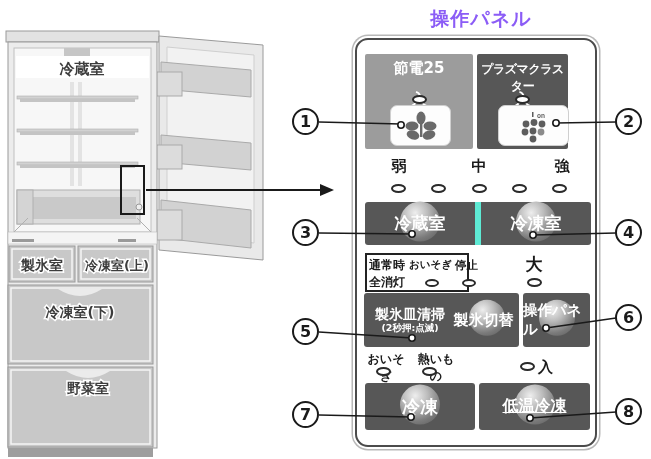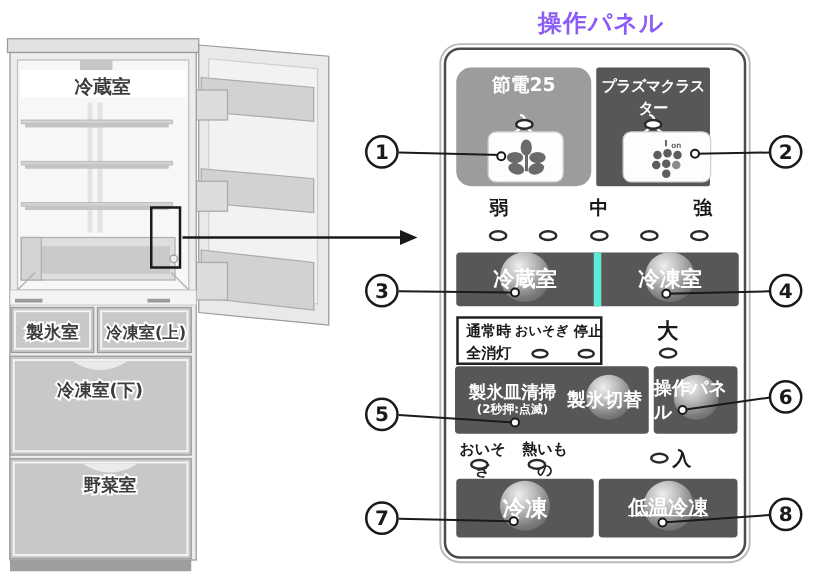--- a/index.html
+++ b/index.html
@@ -14,21 +14,21 @@
   .fr-label { font-family:"DejaVu Sans", sans-serif; font-size:15px; font-weight:bold; fill:#3c3c3c;
     paint-order:stroke; stroke:#ffffff; stroke-width:3px; text-anchor:middle; }
   .fr-label-sm { font-size:14px; }
 
   
   .panel { position:absolute; left:355px; top:38px; width:242px; height:409px;
     background:#fff; border:2px solid #4b4b4b; border-radius:13px;
     box-shadow:0 0 0 2px #fff, 0 0 0 3.5px #b8b8b8; }
   .panel * { position:absolute; }
 
-  .blk-gray { left:8px; top:14px; width:108px; height:95px; background:#9c9c9c; border-radius:12px; }
+  .blk-gray { left:8px; top:14px; width:108px; height:95px; background:#9c9c9c; border-radius:2px; }
   .blk-dark { left:120px; top:14px; width:91px; height:95px; background:#575757; border-radius:2px; }
   .blk-label { position:static; display:block; text-align:center; color:#fff; font-weight:bold; }
   .blk-gray .blk-label { padding-top:5px; font-size:15px; }
   .blk-dark .blk-label { padding-top:7px; font-size:12px; letter-spacing:-0.5px; }
   .lamp-row { left:0; right:0; top:36px; display:flex; justify-content:center; align-items:center; gap:7px; }
   .lamp-row .on-txt { position:static; color:#fff; font-weight:bold; font-size:15px; }
   .lamp { width:15px; height:9px; background:#fff; border:2px solid #2a2a2a; border-radius:50%; display:inline-block; }
   .lamp.pos { position:absolute; }
 
   .push-btn { background:#fdfdfd; border:1px solid #cfcfcf; border-radius:7px; cursor:pointer; }
@@ -45,23 +45,23 @@
   .dome { width:40px; height:40px; border-radius:50%;
     background:radial-gradient(circle at 38% 28%, #eeeeee 0%, #bdbdbd 32%, #7a7a7a 68%, #575757 100%);
     top:50%; left:50%; transform:translate(-50%,-56%); }
   .dark-btn .lbl { position:relative; z-index:1; }
 
   .temp-bar { left:8px; top:162px; width:226px; height:43px; background:#575757; border-radius:3px; display:flex; }
   .temp-bar .half { position:relative; flex:1; display:flex; align-items:center; justify-content:center;
     color:#fff; font-weight:bold; font-size:17px; cursor:pointer; }
   .temp-bar .half + .half { border-left:6px solid #5eead4; }
 
-  .info-box { left:8px; top:213px; width:117px; height:39px; background:#fff; border:2px solid #222;
+  .info-box { left:8px; top:213px; width:104px; height:39px; background:#fff; border:2px solid #222;
     display:grid; grid-template-columns:40px 46px 27px; grid-template-rows:18px 17px;
-    align-items:center; padding:1px 0 0 2px;text-align:right; }
+    align-items:center; padding:1px 0 0 2px; }
   .info-box span { position:static; white-space:nowrap; font-weight:bold; color:#1a1a1a; }
   .ib-normal { font-size:12px; }
   .ib-hurry { font-size:10.5px; }
   .ib-stop { font-size:11.5px; }
   .ib-alloff { font-size:12px; }
   .ib-lamp { position:static; justify-self:center; width:14px; height:8px; }
 
   .large-label { left:165px; top:213px; width:24px; text-align:center; font-size:17px; font-weight:bold; color:#1a1a1a; }
 
   .ice-left { left:7px; top:253px; width:155px; height:54px; background:#575757; border-radius:3px;

